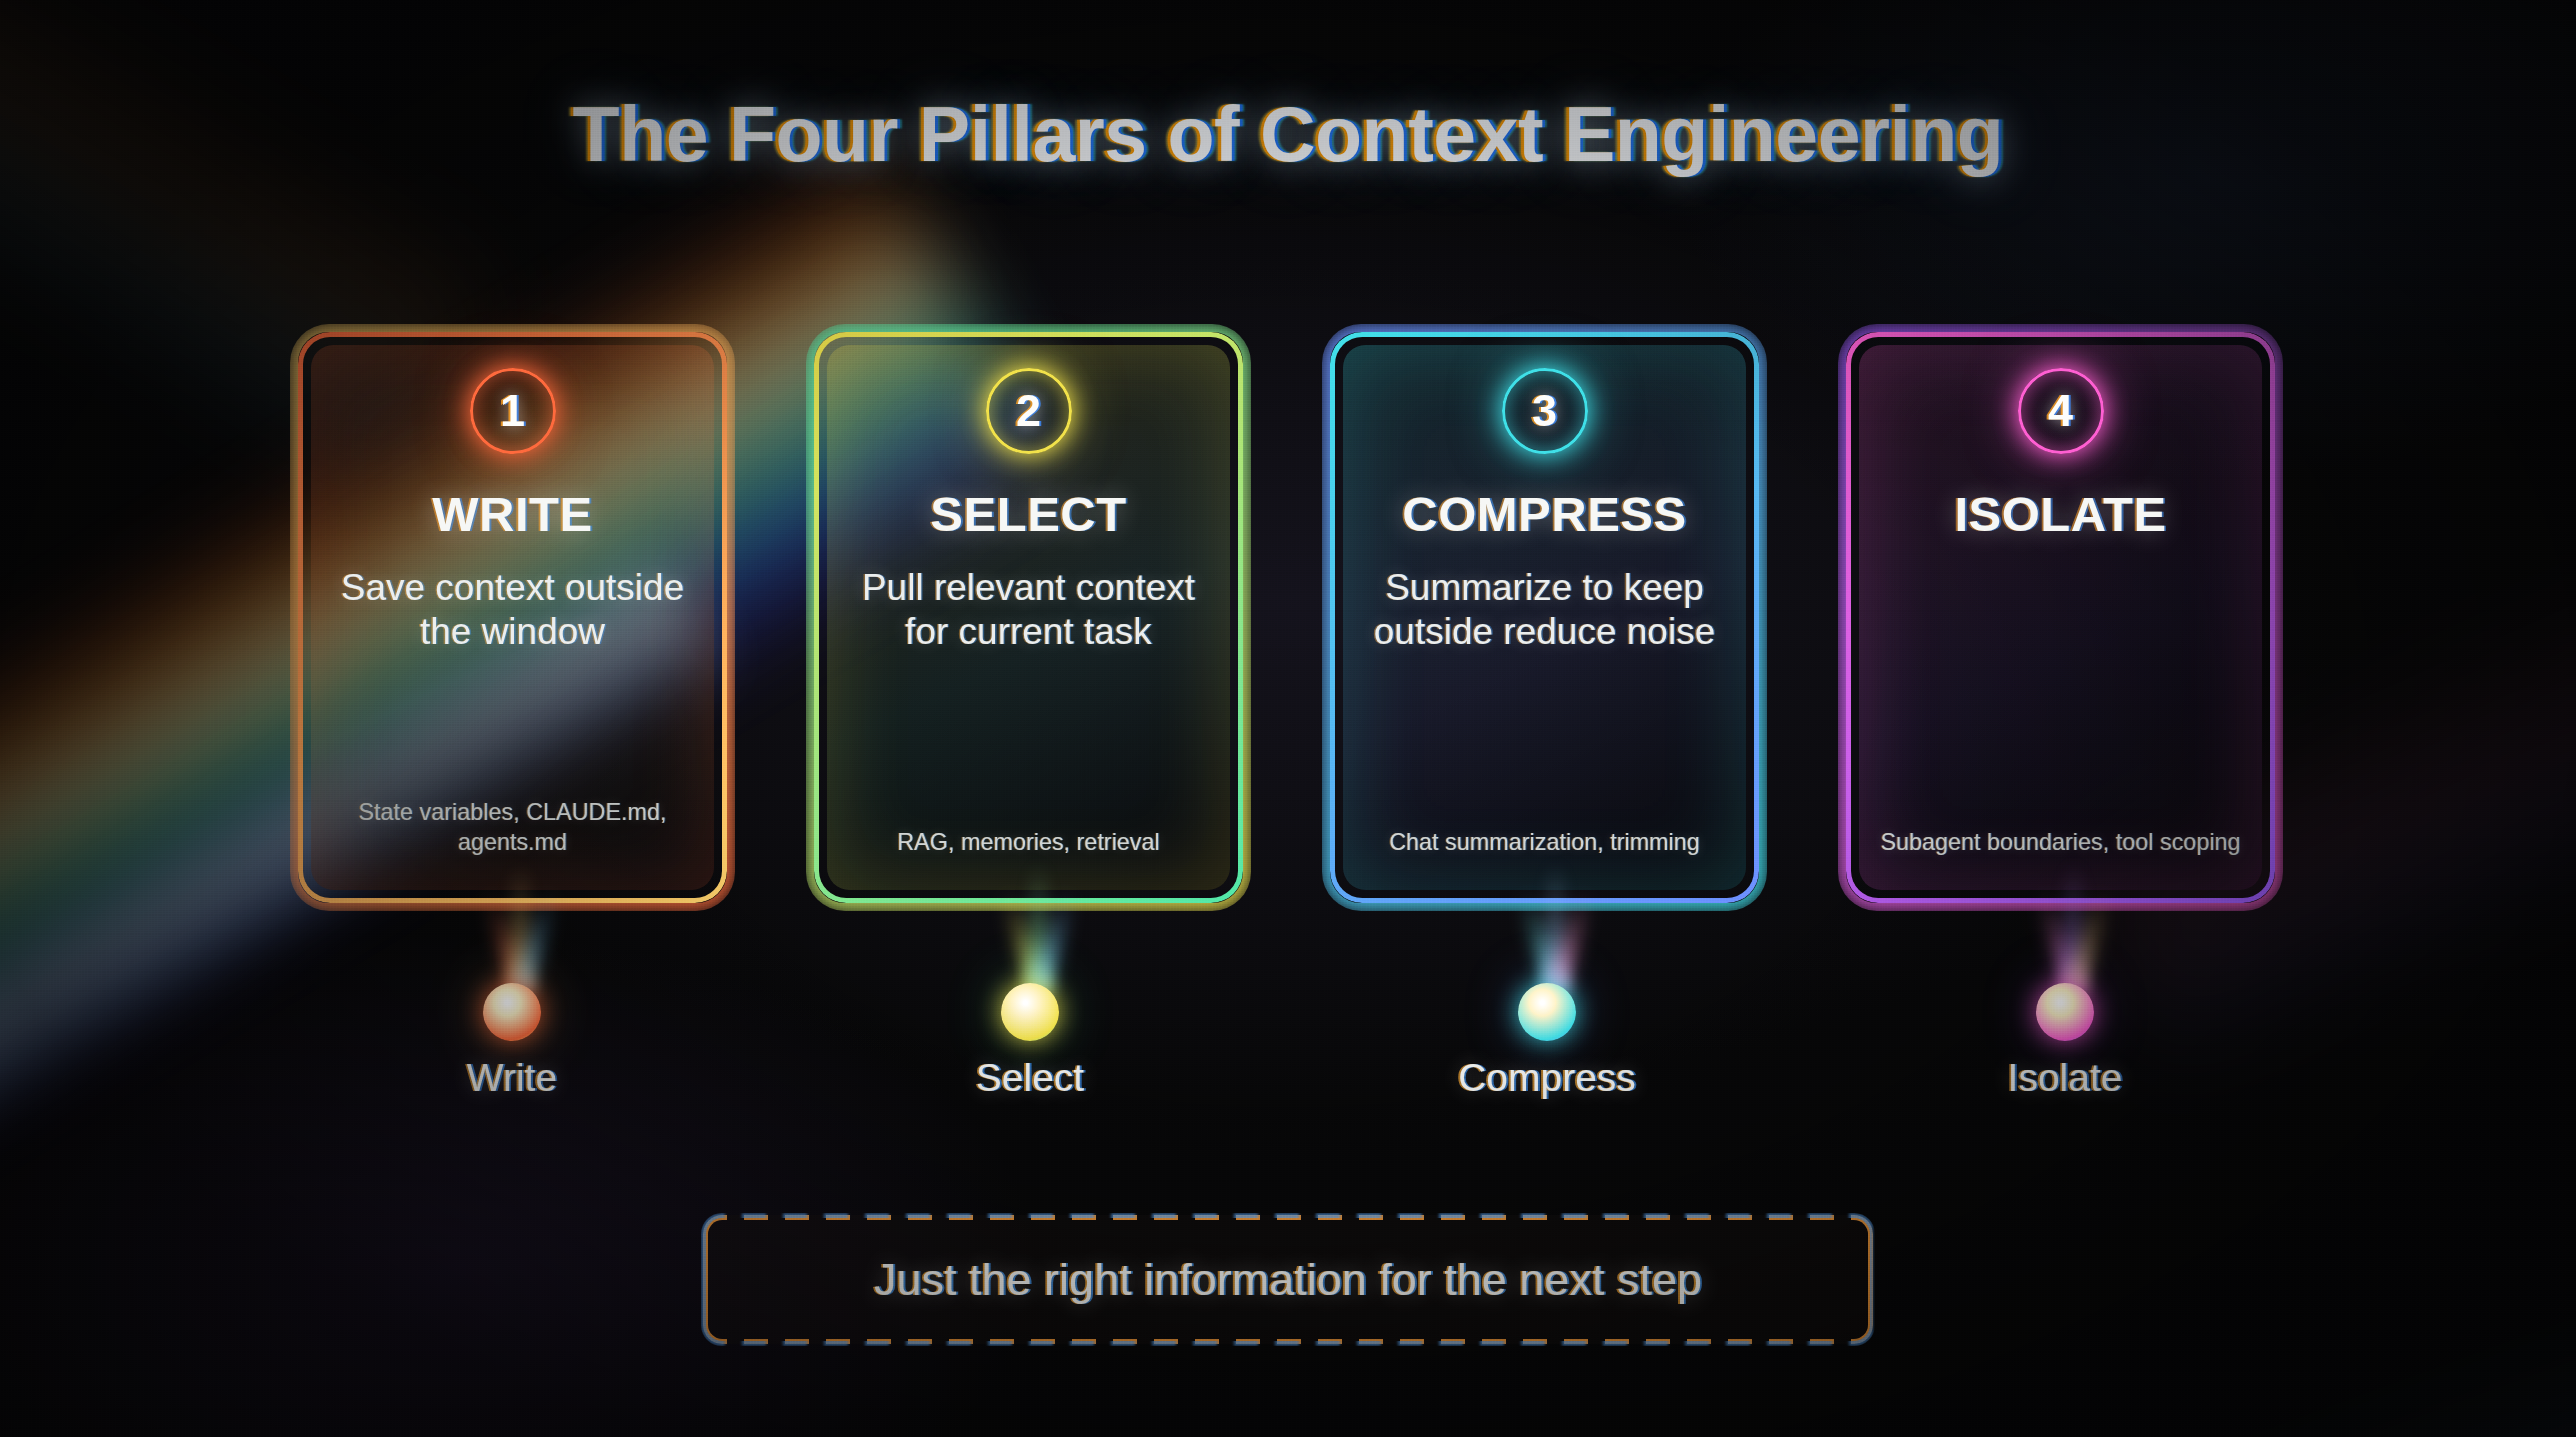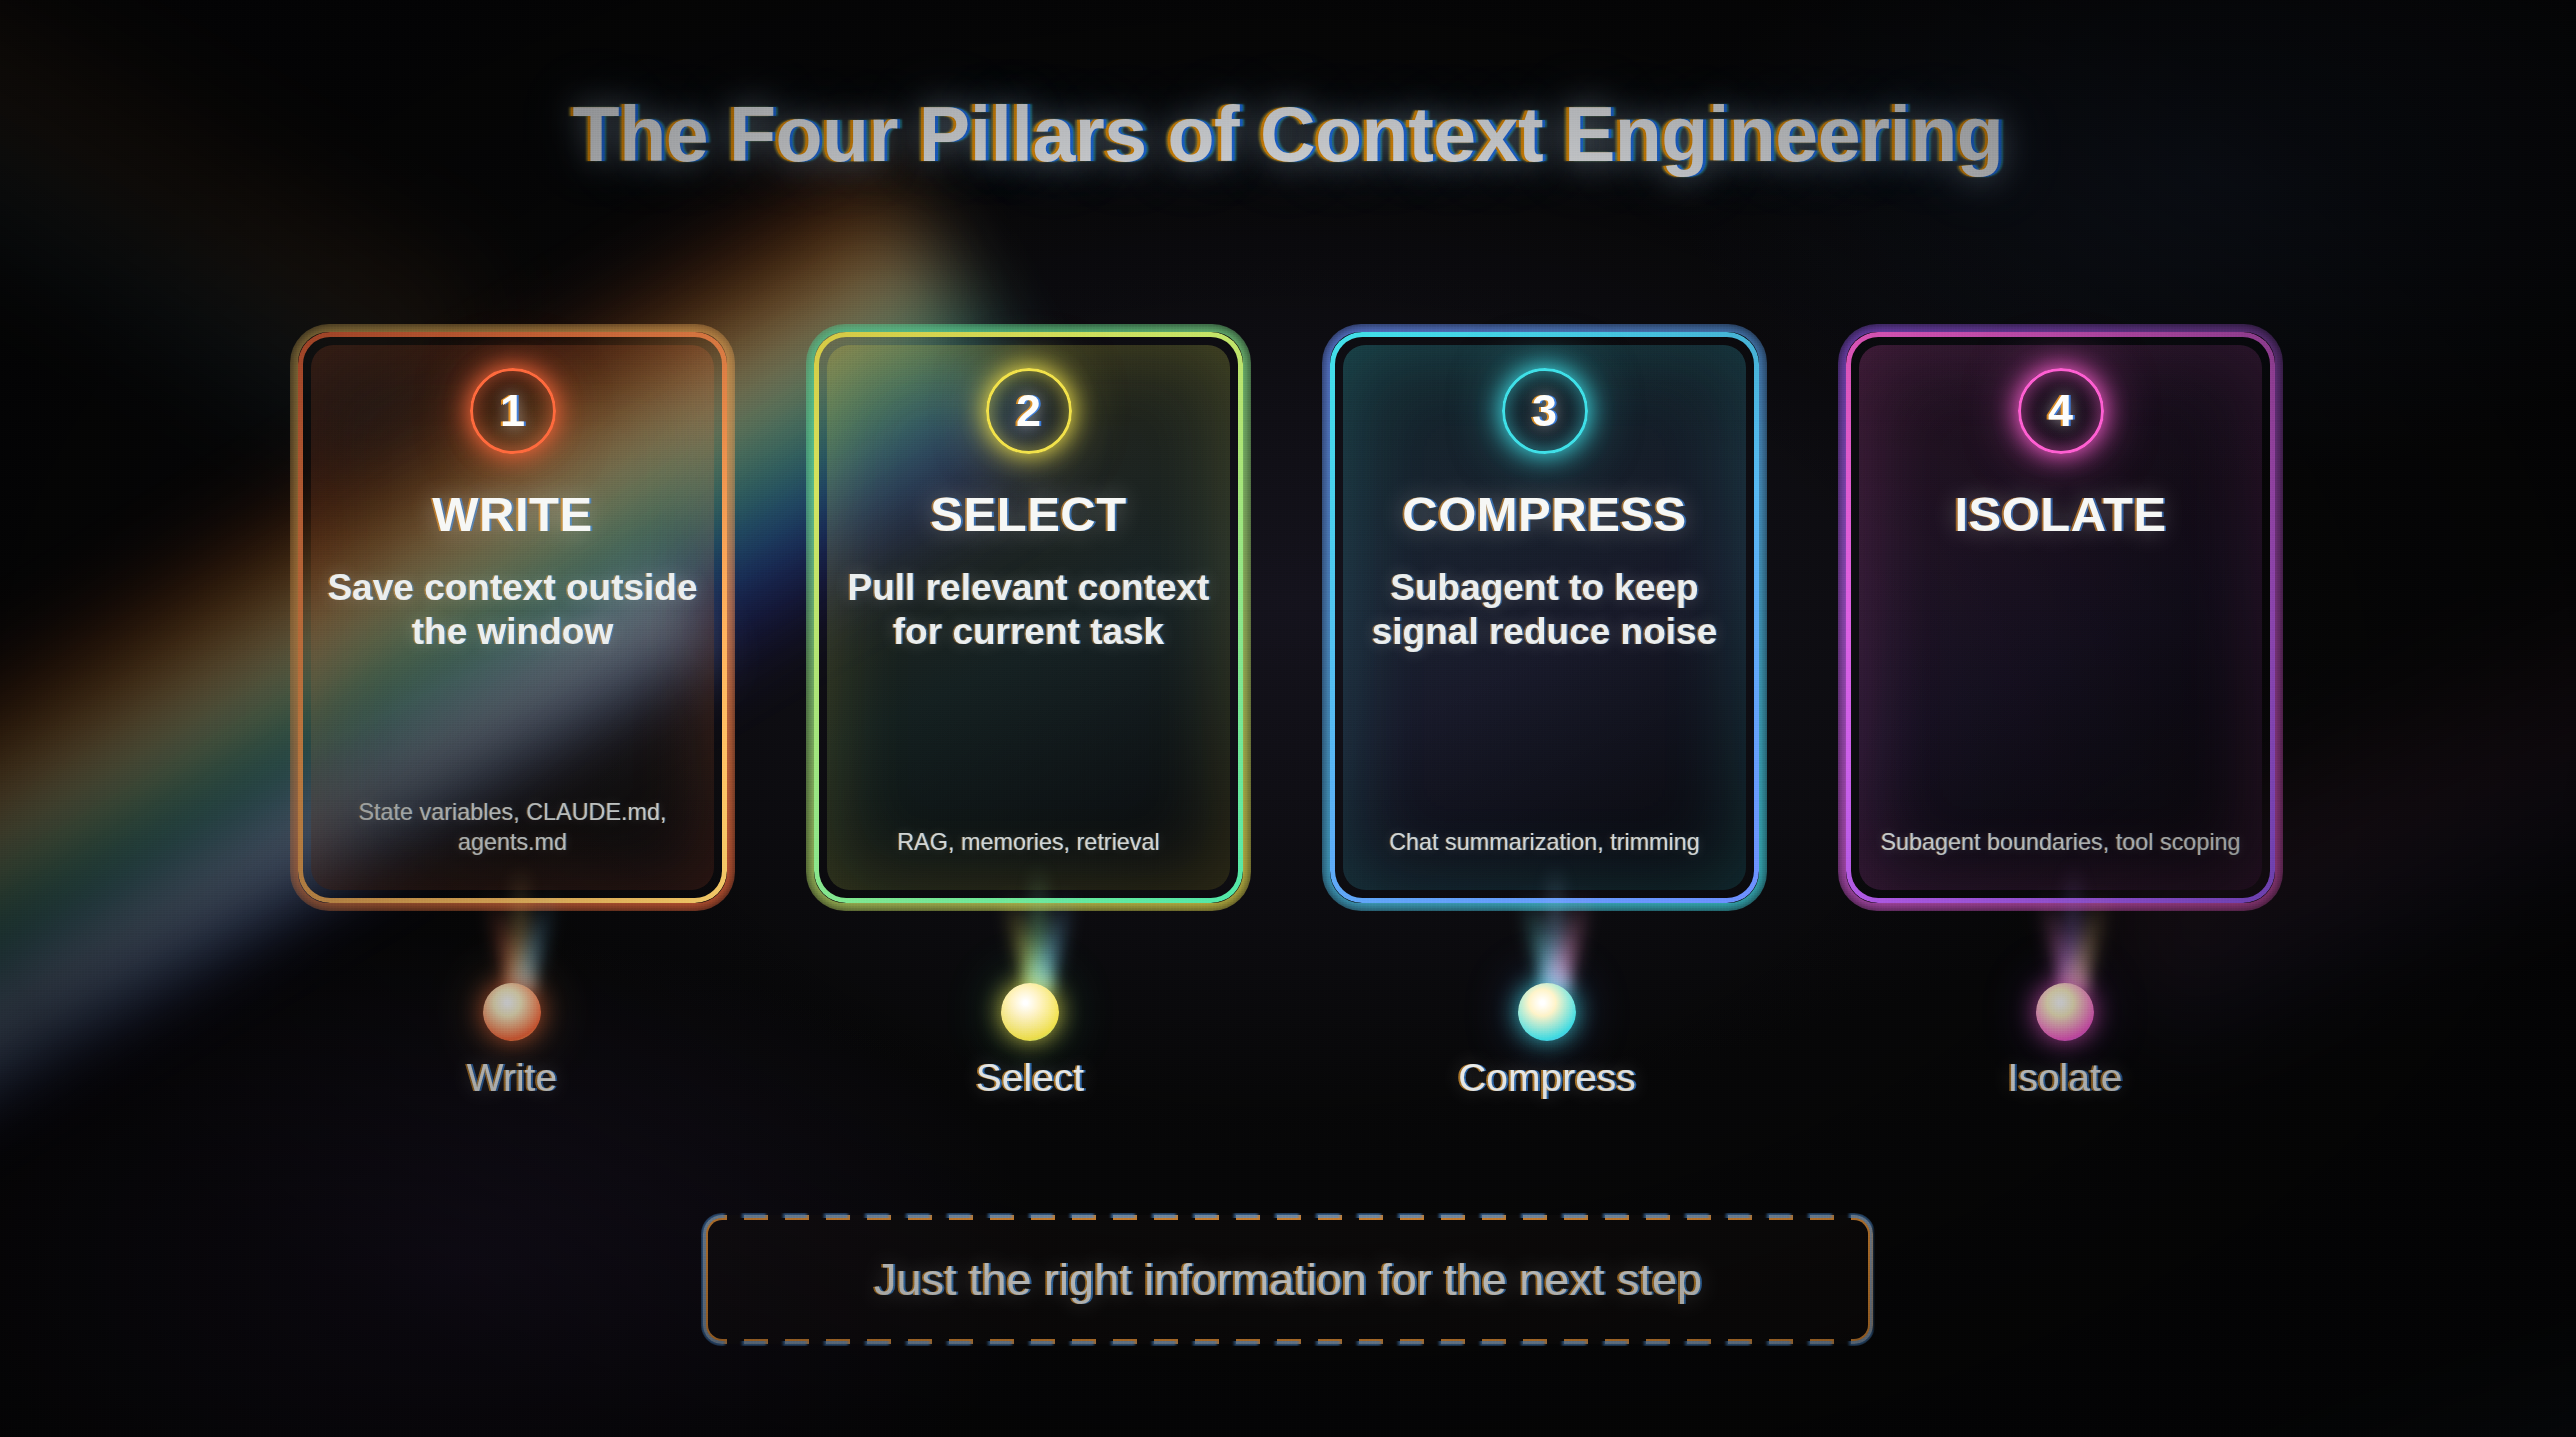--- a/index.html
+++ b/index.html
@@ -185,21 +185,20 @@
 
   .card-title {
     font-size:49px; font-weight:bold; color:#f6f7f5;
     letter-spacing:0.5px; margin-bottom:24px;
     text-shadow:-1.9px 0 0 rgba(255,160,40,.55), 1.9px 0 0 rgba(60,150,255,.55), 0 0 24px rgba(255,255,255,.35);
   }
   .card-desc {
     font-size:37px; line-height:1.18; color:#ebeeee;
     text-shadow:-1.4px 0 0 rgba(255,170,60,.40), 1.4px 0 0 rgba(70,160,255,.40), 0 0 17px rgba(255,255,255,.22);
     margin-bottom:32px;
-    font-weight:bold;
   }
   .card-examples {
     position:absolute; left:28px; right:28px; bottom:45px;
     font-size:23.4px; line-height:1.28; color:#cfd4d3;
     text-shadow:-0.9px 0 0 rgba(255,170,60,.35), 0.9px 0 0 rgba(80,170,255,.35), 0 0 11.2px rgba(255,255,255,.18);
   }
 
   
   #timeline { position:absolute; left:0; top:955px; width:100%; height:243px; }
 
@@ -305,21 +304,21 @@
         </div>
         <div class="card-examples">RAG, memories, retrieval</div>
       </div>
       <div class="card" style="--rim: linear-gradient(150deg, #3fe0e8, #6b8cff); --halo: linear-gradient(150deg, #6b8cff, #3fe0e8); --glow: 0 0 20.6px #3fe0e8cc, 0 0 54px #3fe0e866, 0 0 103px #6b8cff3a; --fill: linear-gradient(155deg, #3fe0e81f, #6b8cff14 55%, rgba(8,8,12,.92)); --innerglow: #3fe0e830; --ringcol: #3fe0e8; --ringglow: #3fe0e888;">
         <div class="card-inner"></div>
         <div class="card-content">
           <div class="num-ring">
             <span class="num">3</span>
           </div>
           <div class="card-title">COMPRESS</div>
-          <div class="card-desc">Subagent to keep signal reduce noise</div>
+          <div class="card-desc">Summarize to keep outside reduce noise</div>
         </div>
         <div class="card-examples">Chat summarization, trimming</div>
       </div>
       <div class="card" style="--rim: linear-gradient(150deg, #ff5fd2, #9a5cff); --halo: linear-gradient(150deg, #9a5cff, #ff5fd2); --glow: 0 0 20.6px #ff5fd2cc, 0 0 54px #ff5fd266, 0 0 103px #9a5cff3a; --fill: linear-gradient(155deg, #ff5fd21f, #9a5cff14 55%, rgba(8,8,12,.92)); --innerglow: #ff5fd230; --ringcol: #ff5fd2; --ringglow: #ff5fd288;">
         <div class="card-inner"></div>
         <div class="card-content">
           <div class="num-ring">
             <span class="num">4</span>
           </div>
           <div class="card-title">ISOLATE</div>

